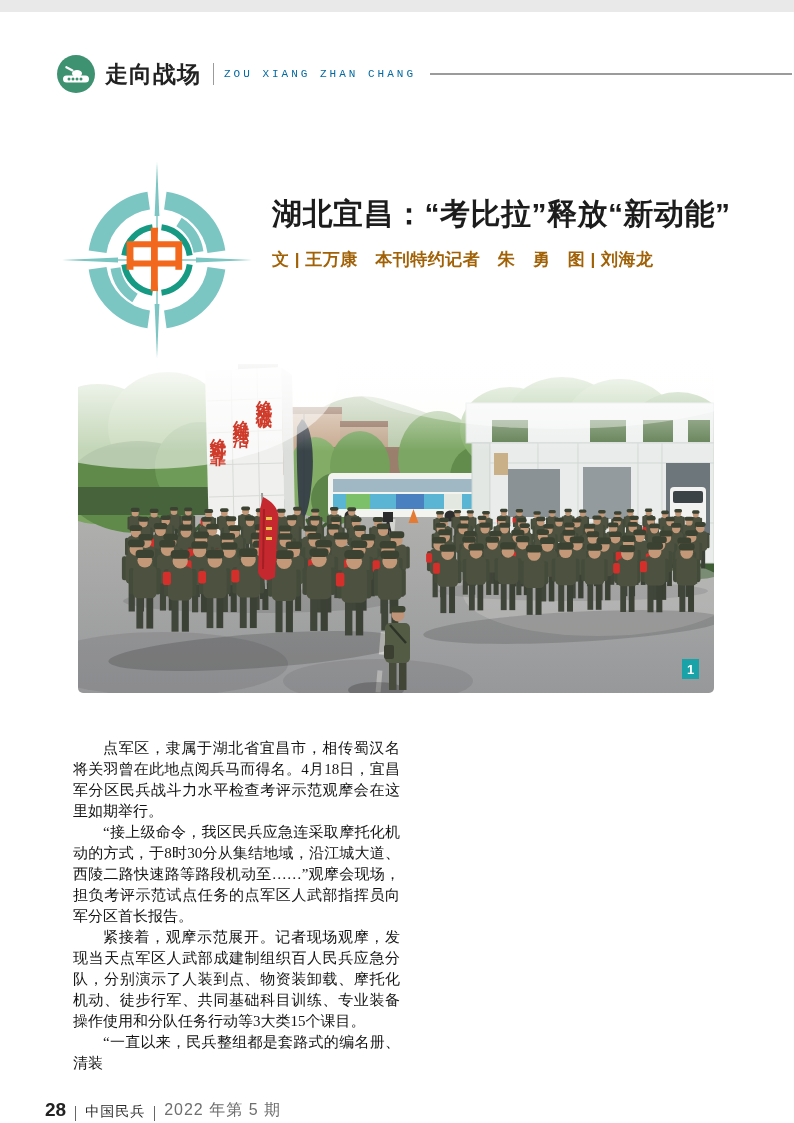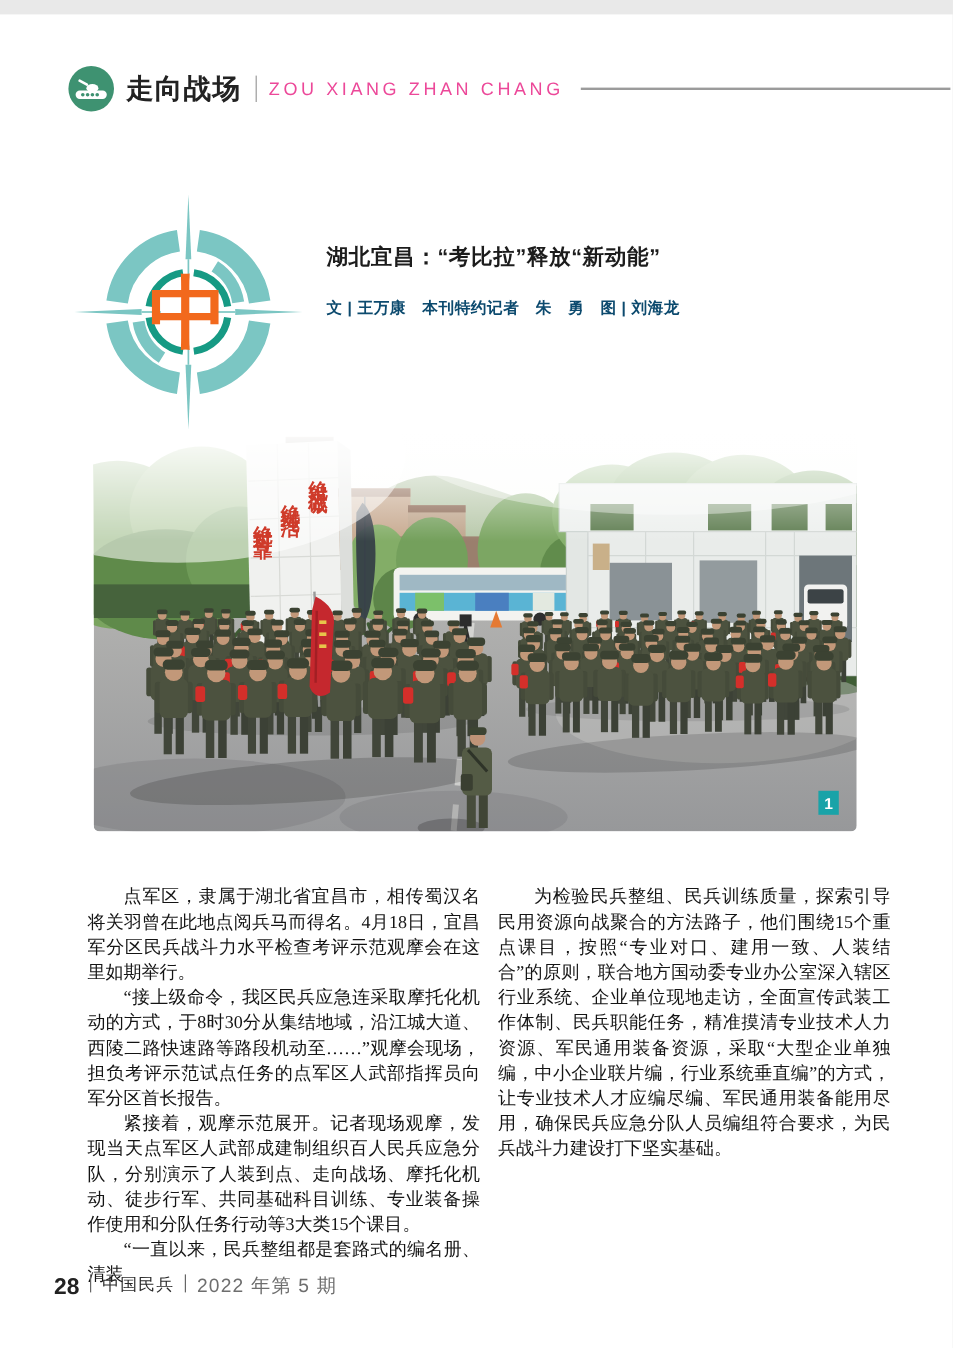--- a/index.html
+++ b/index.html
@@ -5,33 +5,33 @@
   html,body{margin:0;padding:0;background:#e9e9e9;}
   .page{position:relative;width:794px;height:1123px;margin:12px auto;background:#ffffff;overflow:hidden;
         font-family:"Liberation Sans","DejaVu Sans",sans-serif;color:#1a1a1a;}
 
   
   .hdr{position:absolute;left:57px;top:42px;width:735px;height:40px;display:flex;align-items:center;}
   .tank-badge{width:38px;height:38px;border-radius:50%;background:#3E9271;flex:0 0 auto;
               display:flex;align-items:center;justify-content:center;}
   .hdr-title{font-size:23px;font-weight:800;margin:0 0 0 10px;letter-spacing:1px;color:#222;}
   .hdr-bar{width:1px;height:22px;background:#9b9b9b;margin:0 10px 0 12px;}
-  .hdr-pinyin{font-size:15px;color:#ec4899;letter-spacing:3px;white-space:nowrap;}
+  .hdr-pinyin{font-size:11px;color:#0369a1;letter-spacing:3px;white-space:nowrap;font-family:Liberation Mono, monospace;}
   .hdr-line{flex:1;height:2px;background:#9b9b9b;margin-left:14px;}
 
   
   .logo{position:absolute;left:62px;top:150px;width:190px;height:196px;}
   .logo svg{width:100%;height:100%;}
   .logo text{font-family:"Liberation Serif","DejaVu Serif",serif;font-weight:bold;}
 
   
   .title-block{position:absolute;left:272px;top:176px;width:490px;}
   .title-block h1{margin:0;font-size:41px;line-height:46px;font-weight:900;color:#111;letter-spacing:1px;}
-  .title-block h3{margin:12px 0 0 0;font-size:18px;line-height:28px;font-weight:600;color:#1c1c1c;letter-spacing:.5px;}
-  .byline{margin:20px 0 0 0;font-size:13px;font-weight:bold;color:#0c4a6e;letter-spacing:.5px;}
+  .title-block h3{margin:12px 0 0 0;font-size:30px;line-height:28px;font-weight:600;color:#1c1c1c;letter-spacing:.5px;}
+  .byline{margin:20px 0 0 0;font-size:17px;font-weight:bold;color:#a16207;letter-spacing:.5px;}
 
   
   .photo{position:absolute;left:78px;top:347px;width:636px;height:334px;margin:0;border-radius:5px;overflow:hidden;}
   .photo svg.scene{position:absolute;inset:0;width:100%;height:100%;}
   .pillar-line{position:absolute;writing-mode:vertical-rl;text-orientation:upright;color:#cf3b2a;
                font-weight:bold;font-size:16px;letter-spacing:4px;line-height:20px;
                font-family:"Liberation Sans","DejaVu Sans",sans-serif;text-shadow:0 0 2px rgba(255,255,255,.5);}
   .pl-1{left:176px;top:28px;}
   .pl-2{left:153px;top:48px;}
   .pl-3{left:130px;top:66px;}
@@ -39,21 +39,21 @@
                color:#fff;font-size:13px;font-weight:bold;display:flex;align-items:center;justify-content:center;}
 
   
   .body-cols{position:absolute;left:73px;top:726px;width:669px;display:flex;gap:15px;}
   .col{width:327px;font-family:"Liberation Serif","DejaVu Serif",serif;font-size:15px;line-height:21px;
        text-align:justify;text-justify:inter-ideograph;color:#141414;}
   .col p{margin:0;}
   .col p.indent{text-indent:2em;}
 
   
-  .pfoot{position:absolute;left:45px;top:1050px;display:flex;align-items:flex-start;}
+  .pfoot{position:absolute;left:45px;top:1087px;display:flex;align-items:flex-end;}
   .pfoot .pagenum{font-size:19px;font-weight:600;color:#222;}
   .fdiv{width:1px;height:15px;background:#666;margin:0 9px;}
   .pfoot .mag{font-size:14px;color:#2a2a2a;letter-spacing:1px;}
   .pfoot .issue{font-size:16px;color:#6e6e6e;letter-spacing:1px;}
 </style>
 </head>
 <body>
 
 <div class="page">
 
@@ -452,25 +452,24 @@
     <span class="pillar-line pl-1">绝对忠诚</span>
     <span class="pillar-line pl-2">绝对纯洁</span>
     <span class="pillar-line pl-3">绝对可靠</span>
     <span class="photo-badge">1</span>
   </figure>
 
   <main class="body-cols">
     <div class="col">
       <p class="indent">点军区，隶属于湖北省宜昌市，相传蜀汉名将关羽曾在此地点阅兵马而得名。4月18日，宜昌军分区民兵战斗力水平检查考评示范观摩会在这里如期举行。</p>
       <p class="indent">“接上级命令，我区民兵应急连采取摩托化机动的方式，于8时30分从集结地域，沿江城大道、西陵二路快速路等路段机动至……”观摩会现场，担负考评示范试点任务的点军区人武部指挥员向军分区首长报告。</p>
-      <p class="indent">紧接着，观摩示范展开。记者现场观摩，发现当天点军区人武部成建制组织百人民兵应急分队，分别演示了人装到点、走向战场、摩托化机动、徒步行军、共同基础科目训练、专业装备操作使用和分队任务行动等3大类15个课目。</p>
+      <p class="indent">紧接着，观摩示范展开。记者现场观摩，发现当天点军区人武部成建制组织百人民兵应急分队，分别演示了人装到点、物资装卸载、摩托化机动、徒步行军、共同基础科目训练、专业装备操作使用和分队任务行动等3大类15个课目。</p>
       <p class="indent">“一直以来，民兵整组都是套路式的编名册、清装</p>
     </div>
     <div class="col">
-      <p class="indent">为检验民兵整组、民兵训练质量，探索引导民用资源向战聚合的方法路子，他们围绕15个重点课目，按照“专业对口、建用一致、人装结合”的原则，联合地方国动委专业办公室深入辖区行业系统、企业单位现地走访，全面宣传武装工作体制、民兵职能任务，精准摸清专业技术人力资源、军民通用装备资源，采取“大型企业单独编，中小企业联片编，行业系统垂直编”的方式，让专业技术人才应编尽编、军民通用装备能用尽用，确保民兵应急分队人员编组符合要求，为民兵战斗力建设打下坚实基础。</p>
     </div>
   </main>
 
   <footer class="pfoot">
     <span class="pagenum">28</span>
     <span class="fdiv"></span>
     <span class="mag">中国民兵</span>
     <span class="fdiv"></span>
     <span class="issue">2022 年第 5 期</span>
   </footer>

